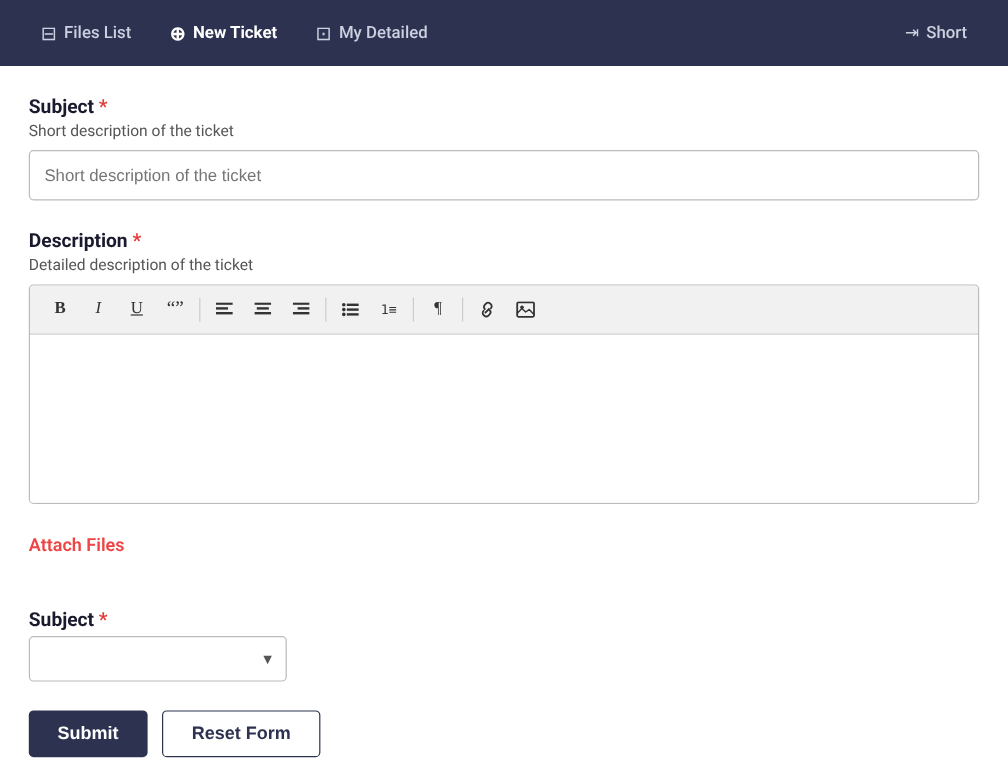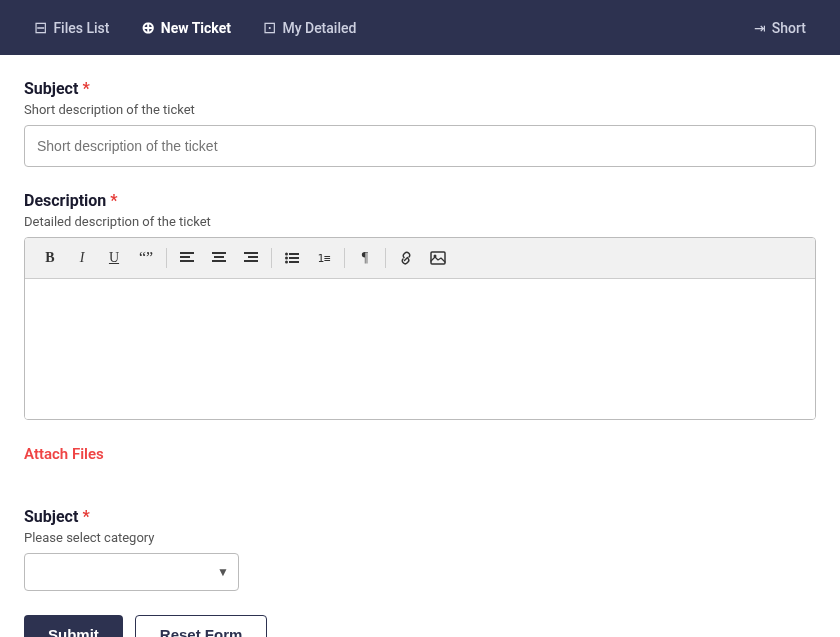--- a/index.html
+++ b/index.html
@@ -354,21 +354,20 @@
 
   <div style="margin-bottom: 20px;">
     <a class="attach-files-link">Attach Files</a>
   </div>
 
   <div class="form-group">
     <div class="form-label">
       <span>Subject</span>
       <span class="required-star">*</span>
     </div>
-    <div class="form-hint">Please select category</div>
     <div class="form-select-wrapper">
       <select class="form-select">
         <option value=""></option>
       </select>
       <span class="select-chevron">▼</span>
     </div>
   </div>
 
   <div class="form-actions">
     <button class="btn-submit">Submit</button>

